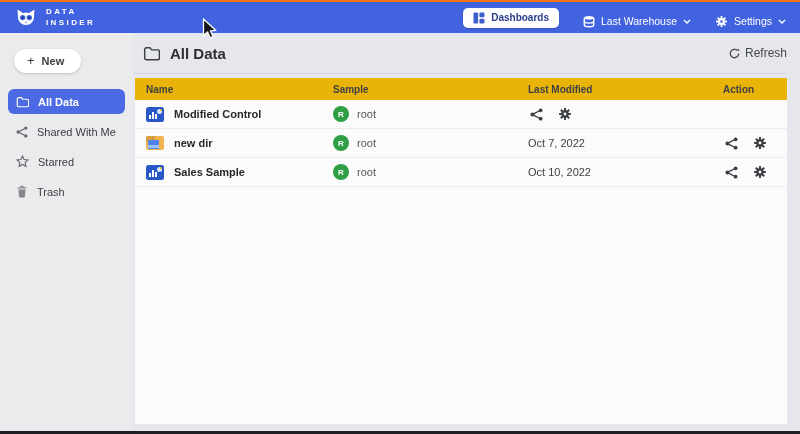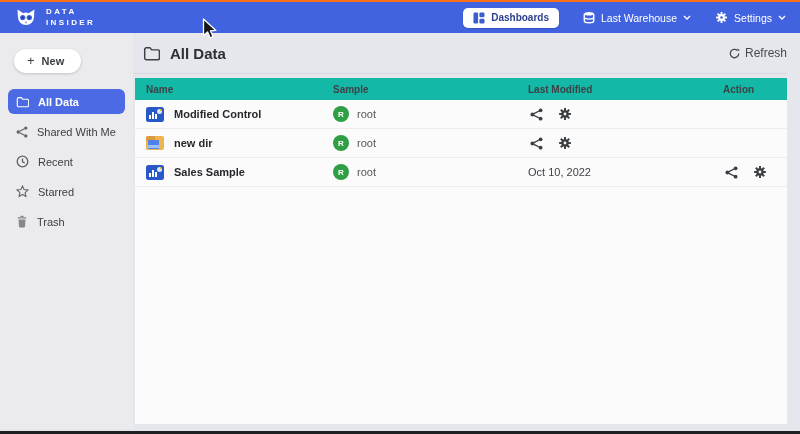--- a/index.html
+++ b/index.html
@@ -11,21 +11,21 @@
     color:#3c4043;
   }
 
   
   .topbar {
     height:33px; background:#4263e0; border-top:2px solid #f97316;
     display:flex; align-items:center; padding:0 14px;
   }
   .brand { display:flex; align-items:center; gap:8px; }
   .brand-text { color:#fff; font-size:8px; font-weight:bold; letter-spacing:2.4px; line-height:1.35; }
-  .topbar-right { margin-left:auto; display:flex; align-items:center; gap:24px; }
+  .topbar-right { margin-left:auto; display:flex; align-items:flex-end; gap:24px; }
   .dash-btn {
     background:#fff; border-radius:5px; padding:4px 10px;
     display:flex; align-items:center; gap:6px;
     font-size:10px; font-weight:bold; color:#2b3e8f; cursor:pointer;
     box-shadow:0 1px 2px rgba(0,0,0,.18);
   }
   .top-nav-item {
     display:flex; align-items:center; gap:6px;
     color:#fff; font-size:10.5px; cursor:pointer;
   }
@@ -54,21 +54,21 @@
   
   .main { flex:1; display:flex; flex-direction:column; padding-right:13px; min-width:0; }
   .main-header { height:40px; display:flex; align-items:center; padding-left:10px; }
   .main-title { font-size:15px; font-weight:bold; color:#2d2f33; margin-left:10px; }
   .refresh { margin-left:auto; display:flex; align-items:center; gap:5px;
              font-size:12px; color:#46494e; cursor:pointer; }
   .main-divider { border-bottom:1px solid #d7d7de; }
 
   .card { flex:1; background:#fbfbfc; margin:4px 0 5px 2px; }
   .tgrid { display:grid; grid-template-columns:187px 195px 195px 1fr; align-items:center; padding-left:11px; }
-  .thead { background:#14b8a6; height:22px; font-size:10px; font-weight:bold; color:#3e4145; }
+  .thead { background:#eab308; height:22px; font-size:10px; font-weight:bold; color:#3e4145; }
   .trow { height:29px; border-bottom:1px solid #ececef; background:#fbfbfc; }
   .cell-name { display:flex; align-items:center; gap:10px; font-size:11px; font-weight:bold; color:#26282b; }
   .cell-owner { display:flex; align-items:center; gap:8px; font-size:11px; color:#54575b; }
   .cell-date { font-size:11px; color:#3f4246; }
   .cell-action { display:flex; align-items:center; gap:15px; padding-left:2px; }
   .cell-action svg { cursor:pointer; }
 
   .avatar {
     width:16px; height:16px; border-radius:50%; background:#2f9e44;
     color:#fff; font-size:8px; font-weight:bold;
@@ -183,27 +183,20 @@
         <svg width="12" height="12" viewBox="0 0 13 13">
           <circle cx="10.6" cy="2.3" r="1.8" fill="#5f6368"></circle>
           <circle cx="2.4" cy="6.5" r="1.8" fill="#5f6368"></circle>
           <circle cx="10.6" cy="10.7" r="1.8" fill="#5f6368"></circle>
           <line x1="3.9" y1="5.7" x2="9.2" y2="3" stroke="#5f6368" stroke-width="1.3"></line>
           <line x1="3.9" y1="7.3" x2="9.2" y2="10" stroke="#5f6368" stroke-width="1.3"></line>
         </svg>
         <span>Shared With Me</span>
       </div>
 
-      <div class="side-item">
-        <svg width="13" height="13" viewBox="0 0 13 13">
-          <circle cx="6.5" cy="6.5" r="5.3" fill="none" stroke="#5f6368" stroke-width="1.3"></circle>
-          <path d="M6.5,3.4 V6.8 L8.8,8" fill="none" stroke="#5f6368" stroke-width="1.3"></path>
-        </svg>
-        <span>Recent</span>
-      </div>
 
       <div class="side-item">
         <svg width="13" height="13" viewBox="0 0 13 13">
           <path d="M6.5,1 L8.1,4.6 L12,5 L9.1,7.6 L9.9,11.5 L6.5,9.5 L3.1,11.5 L3.9,7.6 L1,5 L4.9,4.6 Z" fill="none" stroke="#5f6368" stroke-width="1.1"></path>
         </svg>
         <span>Starred</span>
       </div>
 
       <div class="side-item">
         <svg width="12" height="13" viewBox="0 0 12 13">
@@ -283,20 +276,21 @@
               <span class="tab"></span>
               <span class="img"></span>
               <span class="strip"></span>
             </span>
           <span>new dir</span>
         </div>
         <div class="cell-owner">
           <span class="avatar">R</span>
           <span>root</span>
         </div>
+        <div class="cell-date">Oct 7, 2022</div>
         <div class="cell-action">
           <svg width="13" height="13" viewBox="0 0 13 13">
             <circle cx="10.6" cy="2.3" r="1.9" fill="#3a3d41"></circle>
               <circle cx="2.4" cy="6.5" r="1.9" fill="#3a3d41"></circle>
               <circle cx="10.6" cy="10.7" r="1.9" fill="#3a3d41"></circle>
             <line x1="3.9" y1="5.7" x2="9.2" y2="3" stroke="#3a3d41" stroke-width="1.4"></line>
               <line x1="3.9" y1="7.3" x2="9.2" y2="10" stroke="#3a3d41" stroke-width="1.4"></line>
           </svg>
           <svg width="14" height="14" viewBox="0 0 13 13">
             <g stroke="#3a3d41" stroke-width="1.8">

